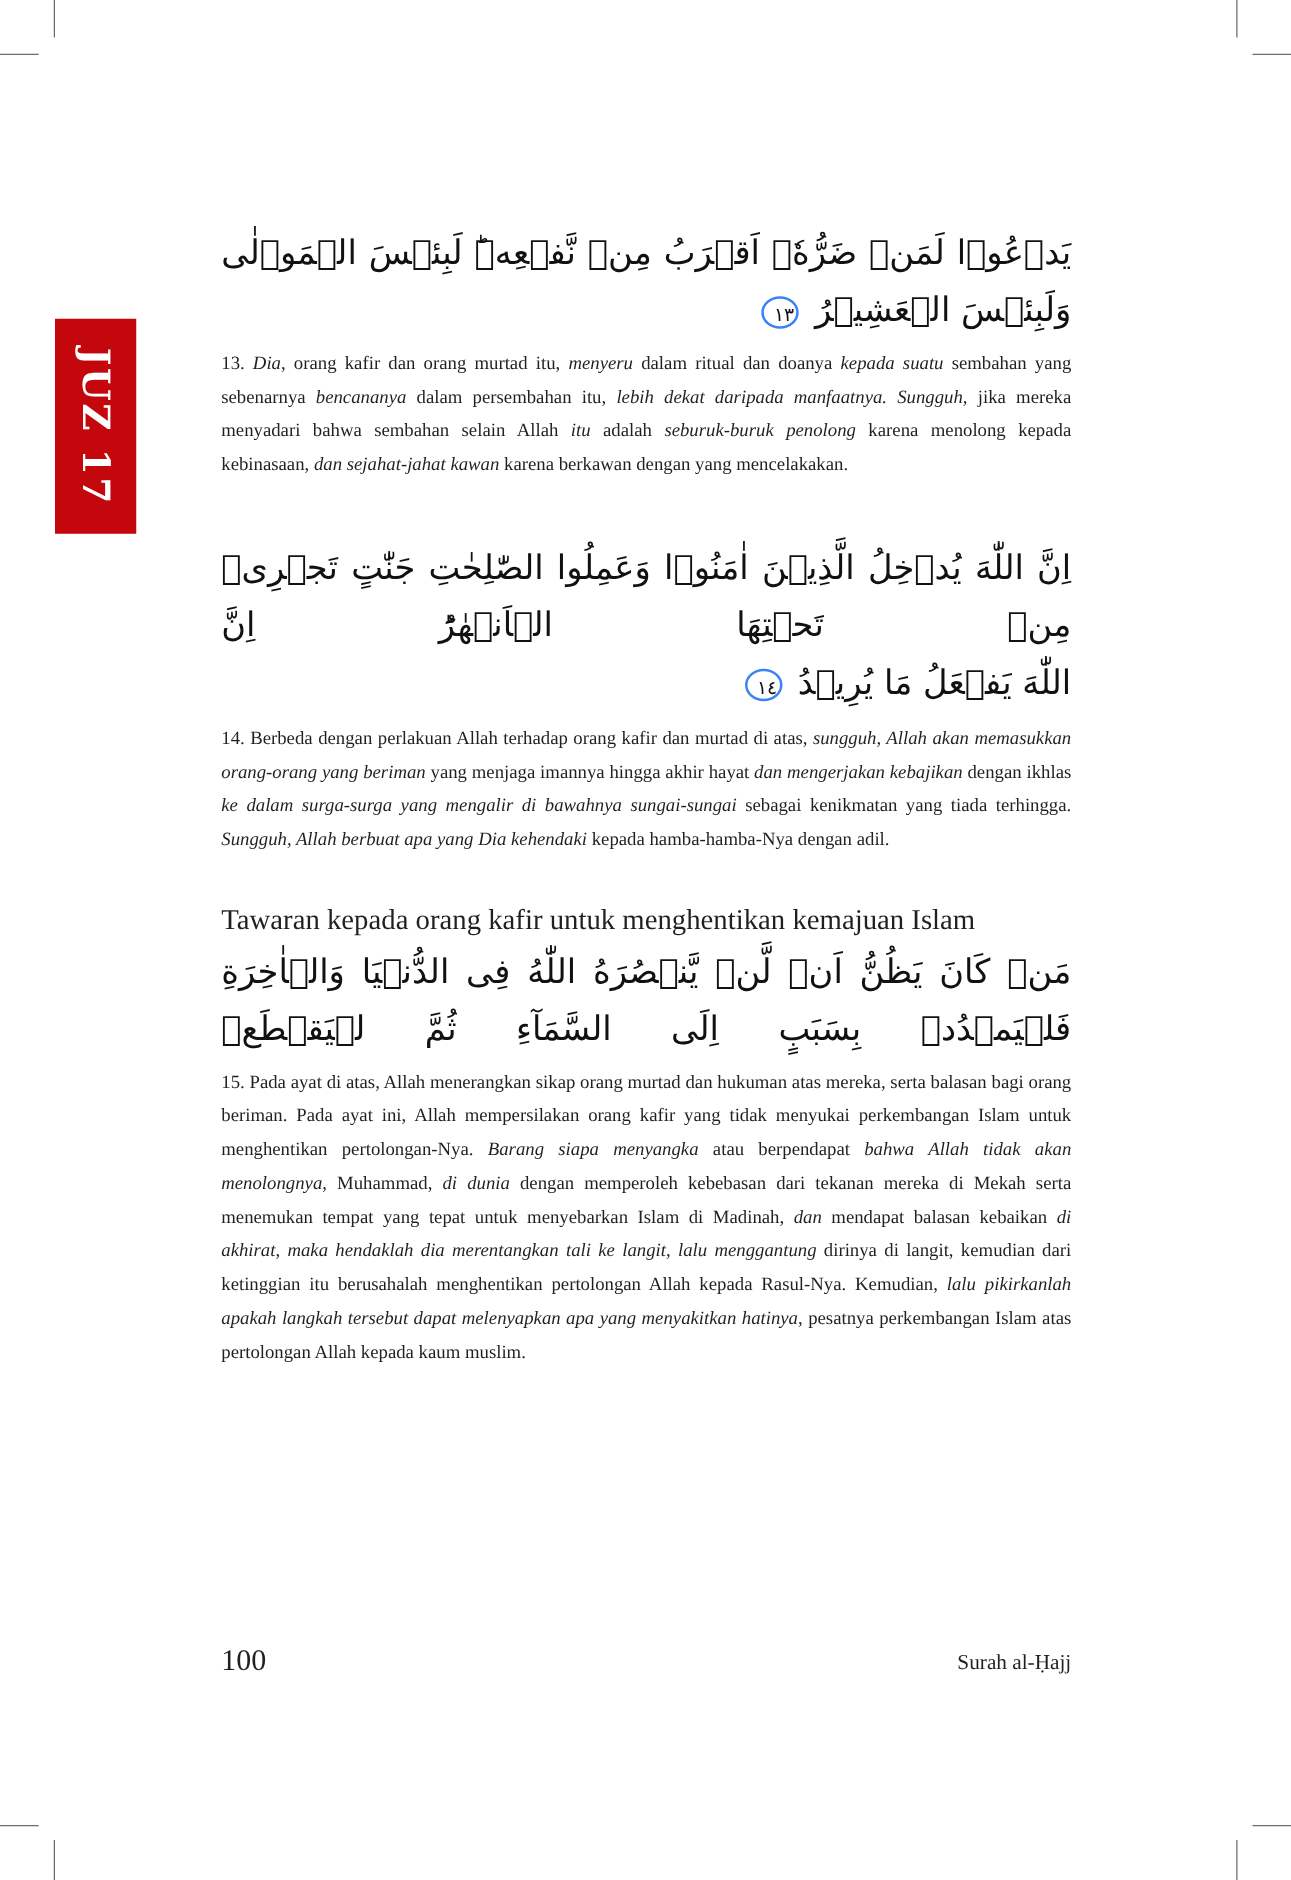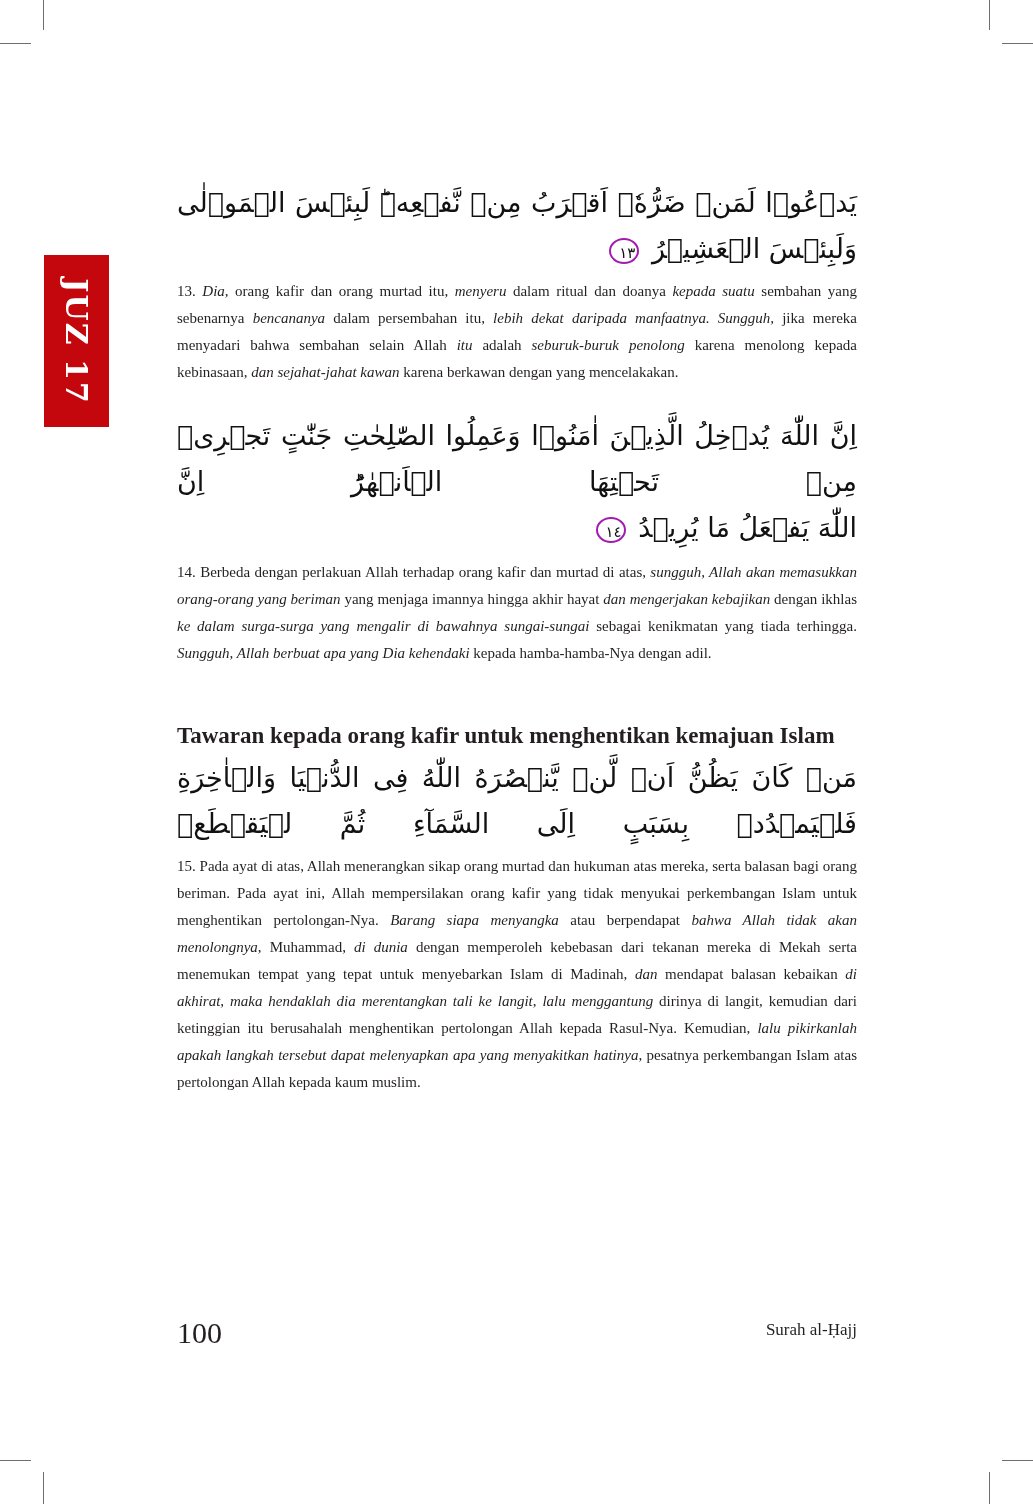--- a/index.html
+++ b/index.html
@@ -24,33 +24,33 @@
   .column { position: absolute; left: 177px; width: 680px; }
 
   .arabic {
     direction: rtl; text-align: justify; text-align-last: justify;
     font-family: "DejaVu Sans", sans-serif; font-size: 27px; line-height: 46px;
     color: #111;
   }
   .arabic.last-right { text-align-last: right; }
   .ayah-marker {
     display: inline-block; min-width: 30px; height: 26px; line-height: 26px;
-    border: 2px solid #a21caf; border-radius: 50%; text-align: center;
+    border: 2px solid #3b82f6; border-radius: 50%; text-align: center;
     font-size: 15px; vertical-align: middle; margin-right: 4px; padding: 0 2px;
     box-sizing: border-box;
   }
 
   .trans {
     font-family: "Liberation Serif", "DejaVu Serif", serif; font-size: 15px;
     line-height: 27px; text-align: justify; color: #231f20; margin: 0;
   }
   .trans i { font-style: italic; }
 
   .heading {
-    font-family: "Liberation Serif", "DejaVu Serif", serif; font-weight: bold;
+    font-family: "Liberation Serif", "DejaVu Serif", serif; font-weight: normal;
     font-size: 23px; color: #231f20; margin: 0;
   }
 
   .folio {
     position: absolute; top: 1316px; font-family: "Liberation Serif", "DejaVu Serif", serif;
     color: #231f20;
   }
 </style>
 </head>
 <body>
@@ -69,33 +69,33 @@
 </div>
 
 <div class="column" style="top:180px;">
   <div class="arabic last-right">
     <span>يَدۡعُوۡا لَمَنۡ ضَرُّهٗۤ اَقۡرَبُ مِنۡ نَّفۡعِهٖ‌ؕ لَبِئۡسَ الۡمَوۡلٰى وَلَبِئۡسَ الۡعَشِيۡرُ</span>
     <span class="ayah-marker">١٣</span>
   </div>
   <p class="trans" style="margin-top:6px;"><span>13. </span><i>Dia</i><span>, orang kafir dan orang murtad itu, </span><i>menyeru</i><span> dalam ritual dan doanya </span><i>kepada suatu</i><span> sembahan yang sebenarnya </span><i>bencananya</i><span> dalam persembahan itu, </span><i>lebih dekat daripada manfaatnya. Sungguh,</i><span> jika mereka menyadari bahwa sembahan selain Allah </span><i>itu</i><span> adalah </span><i>seburuk-buruk penolong</i><span> karena menolong kepada kebinasaan, </span><i>dan sejahat-jahat kawan</i><span> karena berkawan dengan yang mencelakakan.</span></p>
 </div>
 
-<div class="column" style="top:413px;">
+<div class="column" style="top:432px;">
   <div class="arabic">
     <div>اِنَّ اللّٰهَ يُدۡخِلُ الَّذِيۡنَ اٰمَنُوۡا وَعَمِلُوا الصّٰلِحٰتِ جَنّٰتٍ تَجۡرِىۡ مِنۡ تَحۡتِهَا الۡاَنۡهٰرُ‌ؕ اِنَّ</div>
   </div>
   <div class="arabic last-right">
     <span>اللّٰهَ يَفۡعَلُ مَا يُرِيۡدُ</span>
     <span class="ayah-marker">١٤</span>
   </div>
   <p class="trans" style="margin-top:8px;"><span>14. Berbeda dengan perlakuan Allah terhadap orang kafir dan murtad di atas, </span><i>sungguh, Allah akan memasukkan orang-orang yang beriman</i><span> yang menjaga imannya hingga akhir hayat </span><i>dan mengerjakan kebajikan</i><span> dengan ikhlas </span><i>ke dalam surga-surga yang mengalir di bawahnya sungai-sungai</i><span> sebagai kenikmatan yang tiada terhingga. </span><i>Sungguh, Allah berbuat apa yang Dia kehendaki</i><span> kepada hamba-hamba-Nya dengan adil.</span></p>
 </div>
 
 <div class="column" style="top:723px;">
   <h2 class="heading">Tawaran kepada orang kafir untuk menghentikan kemajuan Islam</h2>
   <div class="arabic" style="margin-top:6px;">
     <div>مَنۡ كَانَ يَظُنُّ اَنۡ لَّنۡ يَّنۡصُرَهُ اللّٰهُ فِى الدُّنۡيَا وَالۡاٰخِرَةِ فَلۡيَمۡدُدۡ بِسَبَبٍ اِلَى السَّمَآءِ ثُمَّ لۡيَقۡطَعۡ</div>
   </div>
   <p class="trans" style="margin-top:6px;"><span>15. Pada ayat di atas, Allah menerangkan sikap orang murtad dan hukuman atas mereka, serta balasan bagi orang beriman. Pada ayat ini, Allah mempersilakan orang kafir yang tidak menyukai perkembangan Islam untuk menghentikan pertolongan-Nya. </span><i>Barang siapa menyangka</i><span> atau berpendapat </span><i>bahwa Allah tidak akan menolongnya</i><span>, Muhammad, </span><i>di dunia</i><span> dengan memperoleh kebebasan dari tekanan mereka di Mekah serta menemukan tempat yang tepat untuk menyebarkan Islam di Madinah, </span><i>dan</i><span> mendapat balasan kebaikan </span><i>di akhirat</i><span>, </span><i>maka hendaklah dia merentangkan tali ke langit</i><span>, </span><i>lalu menggantung</i><span> dirinya di langit, kemudian dari ketinggian itu berusahalah menghentikan pertolongan Allah kepada Rasul-Nya. Kemudian, </span><i>lalu pikirkanlah apakah langkah tersebut dapat melenyapkan apa yang menyakitkan hatinya</i><span>, pesatnya perkembangan Islam atas pertolongan Allah kepada kaum muslim.</span></p>
 </div>
 
-<div class="folio" style="left:177px; font-size:30px;">100</div>
+<div class="folio" style="left:177px; font-size:24px;">100</div>
 <div class="folio" style="right:176px; top:1320px; font-size:17px;">Surah al-Ḥajj</div>
 
 </body></html>

